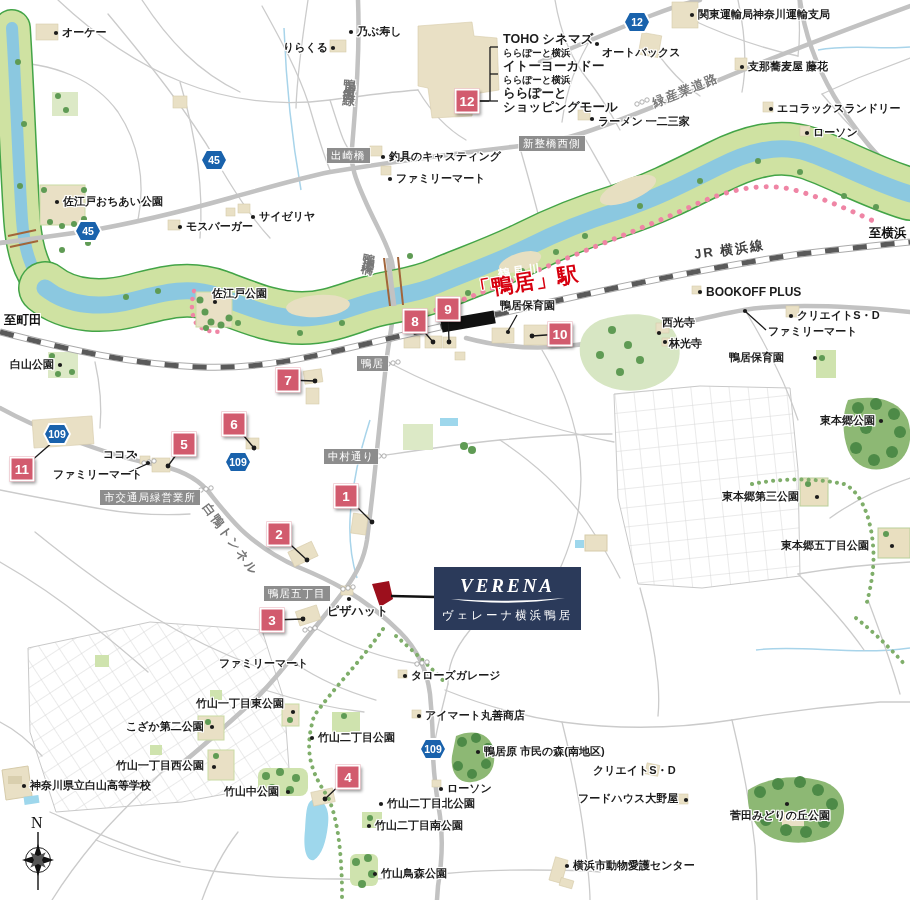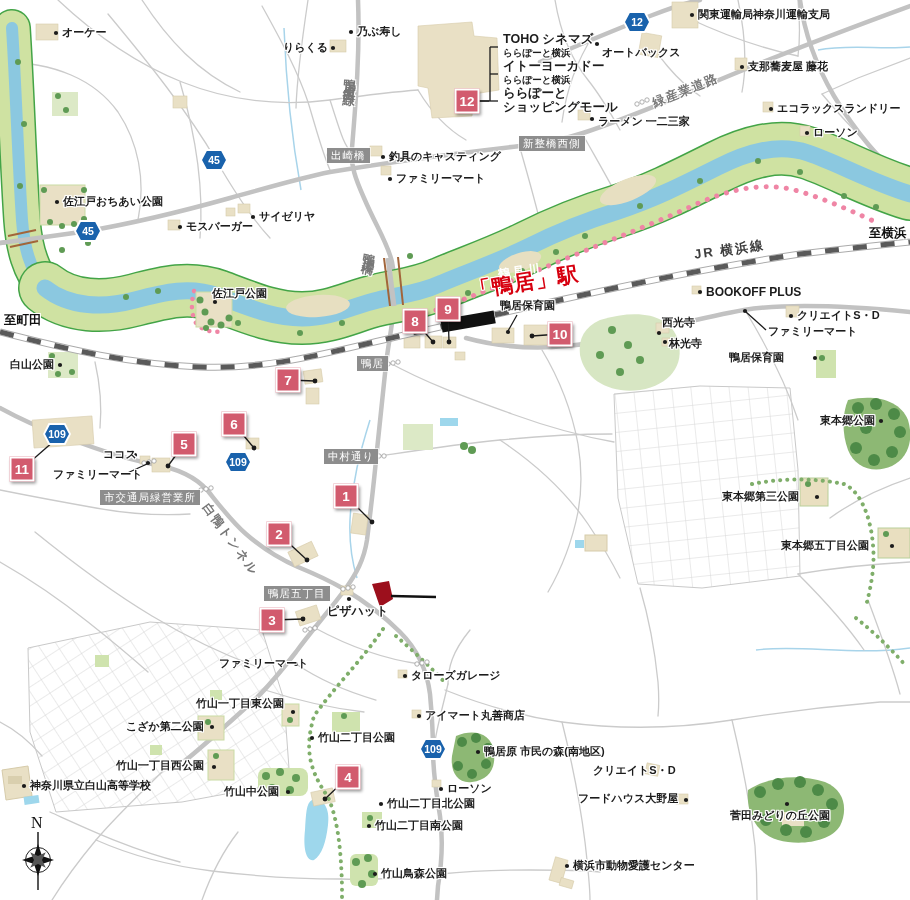--- a/index.html
+++ b/index.html
@@ -474,20 +474,27 @@
       <circle cx="567" cy="866" r="2.1" class="pdot"></circle>
       <circle cx="375" cy="874" r="2.1" class="pdot"></circle>
     </svg>
 
 <div id="anno">
   <div class="station-name halo">「鴨居」駅</div>
   <div class="rail-label halo">JR 横浜線</div>
   <div class="river-label">鶴見川</div>
   <div class="map-note halo">現地周辺概念マップ</div>
 
+  <div id="verena-card">
+    <div class="logo">VERENA</div>
+    <svg width="118" height="8" viewBox="0 0 118 8">
+      <path d="M2,2 Q59,10 116,1 Q59,6 2,2 Z" fill="#fff"></path>
+    </svg>
+    <div class="sub">ヴェレーナ横浜鴨居</div>
+  </div>
 
   <svg id="compass" width="44" height="82" viewBox="0 0 44 82">
     <text x="15" y="16" font-size="16" font-family="Liberation Serif,serif" fill="#111">N</text>
     <line x1="22" y1="20" x2="22" y2="78" stroke="#111" stroke-width="1.4"></line>
     <circle cx="22" cy="48" r="12.5" fill="none" stroke="#222" stroke-width="1"></circle>
     <polygon points="22,32 26,44 38,48 26,52 22,64 18,52 6,48 18,44" fill="#111"></polygon>
     <polygon points="29.8,40.2 26,48 29.8,55.8 22,52 14.2,55.8 18,48 14.2,40.2 22,44" fill="#555"></polygon>
   </svg>
 <div class="dirlabel" style="left: 4px; top: 312px;">至町田</div>
       <div class="dirlabel" style="left: 869px; top: 225px;">至横浜</div>

